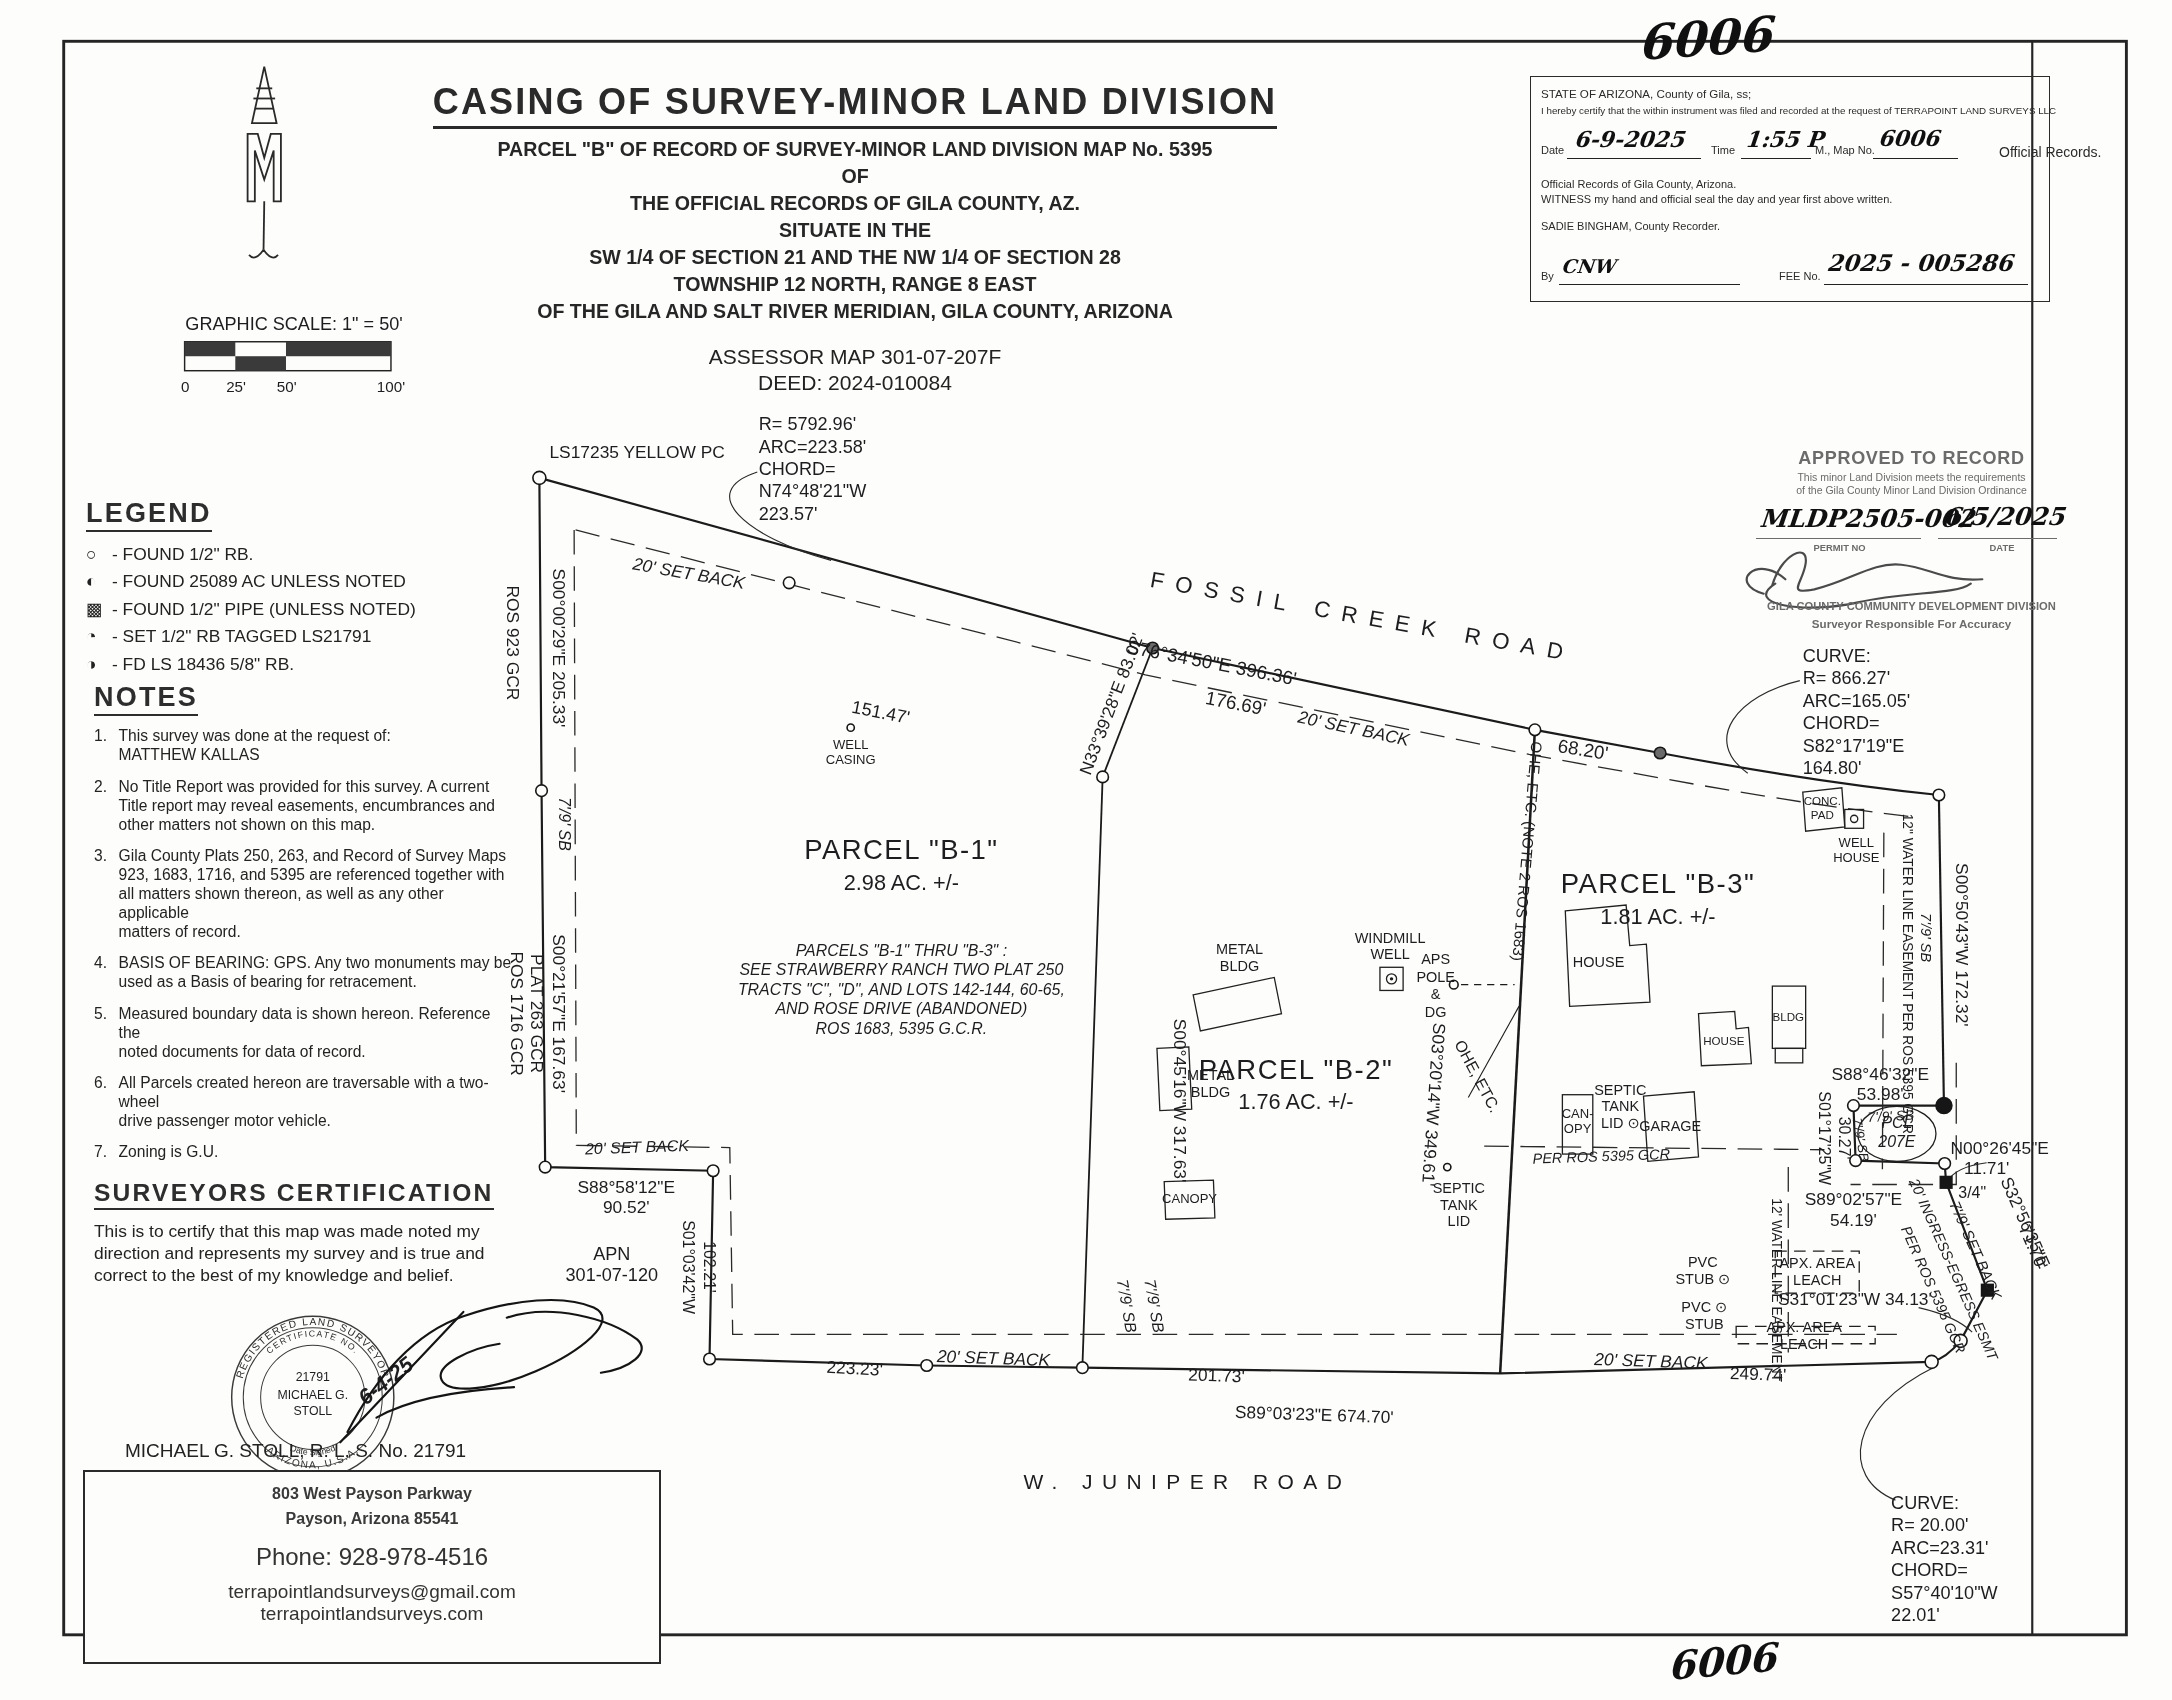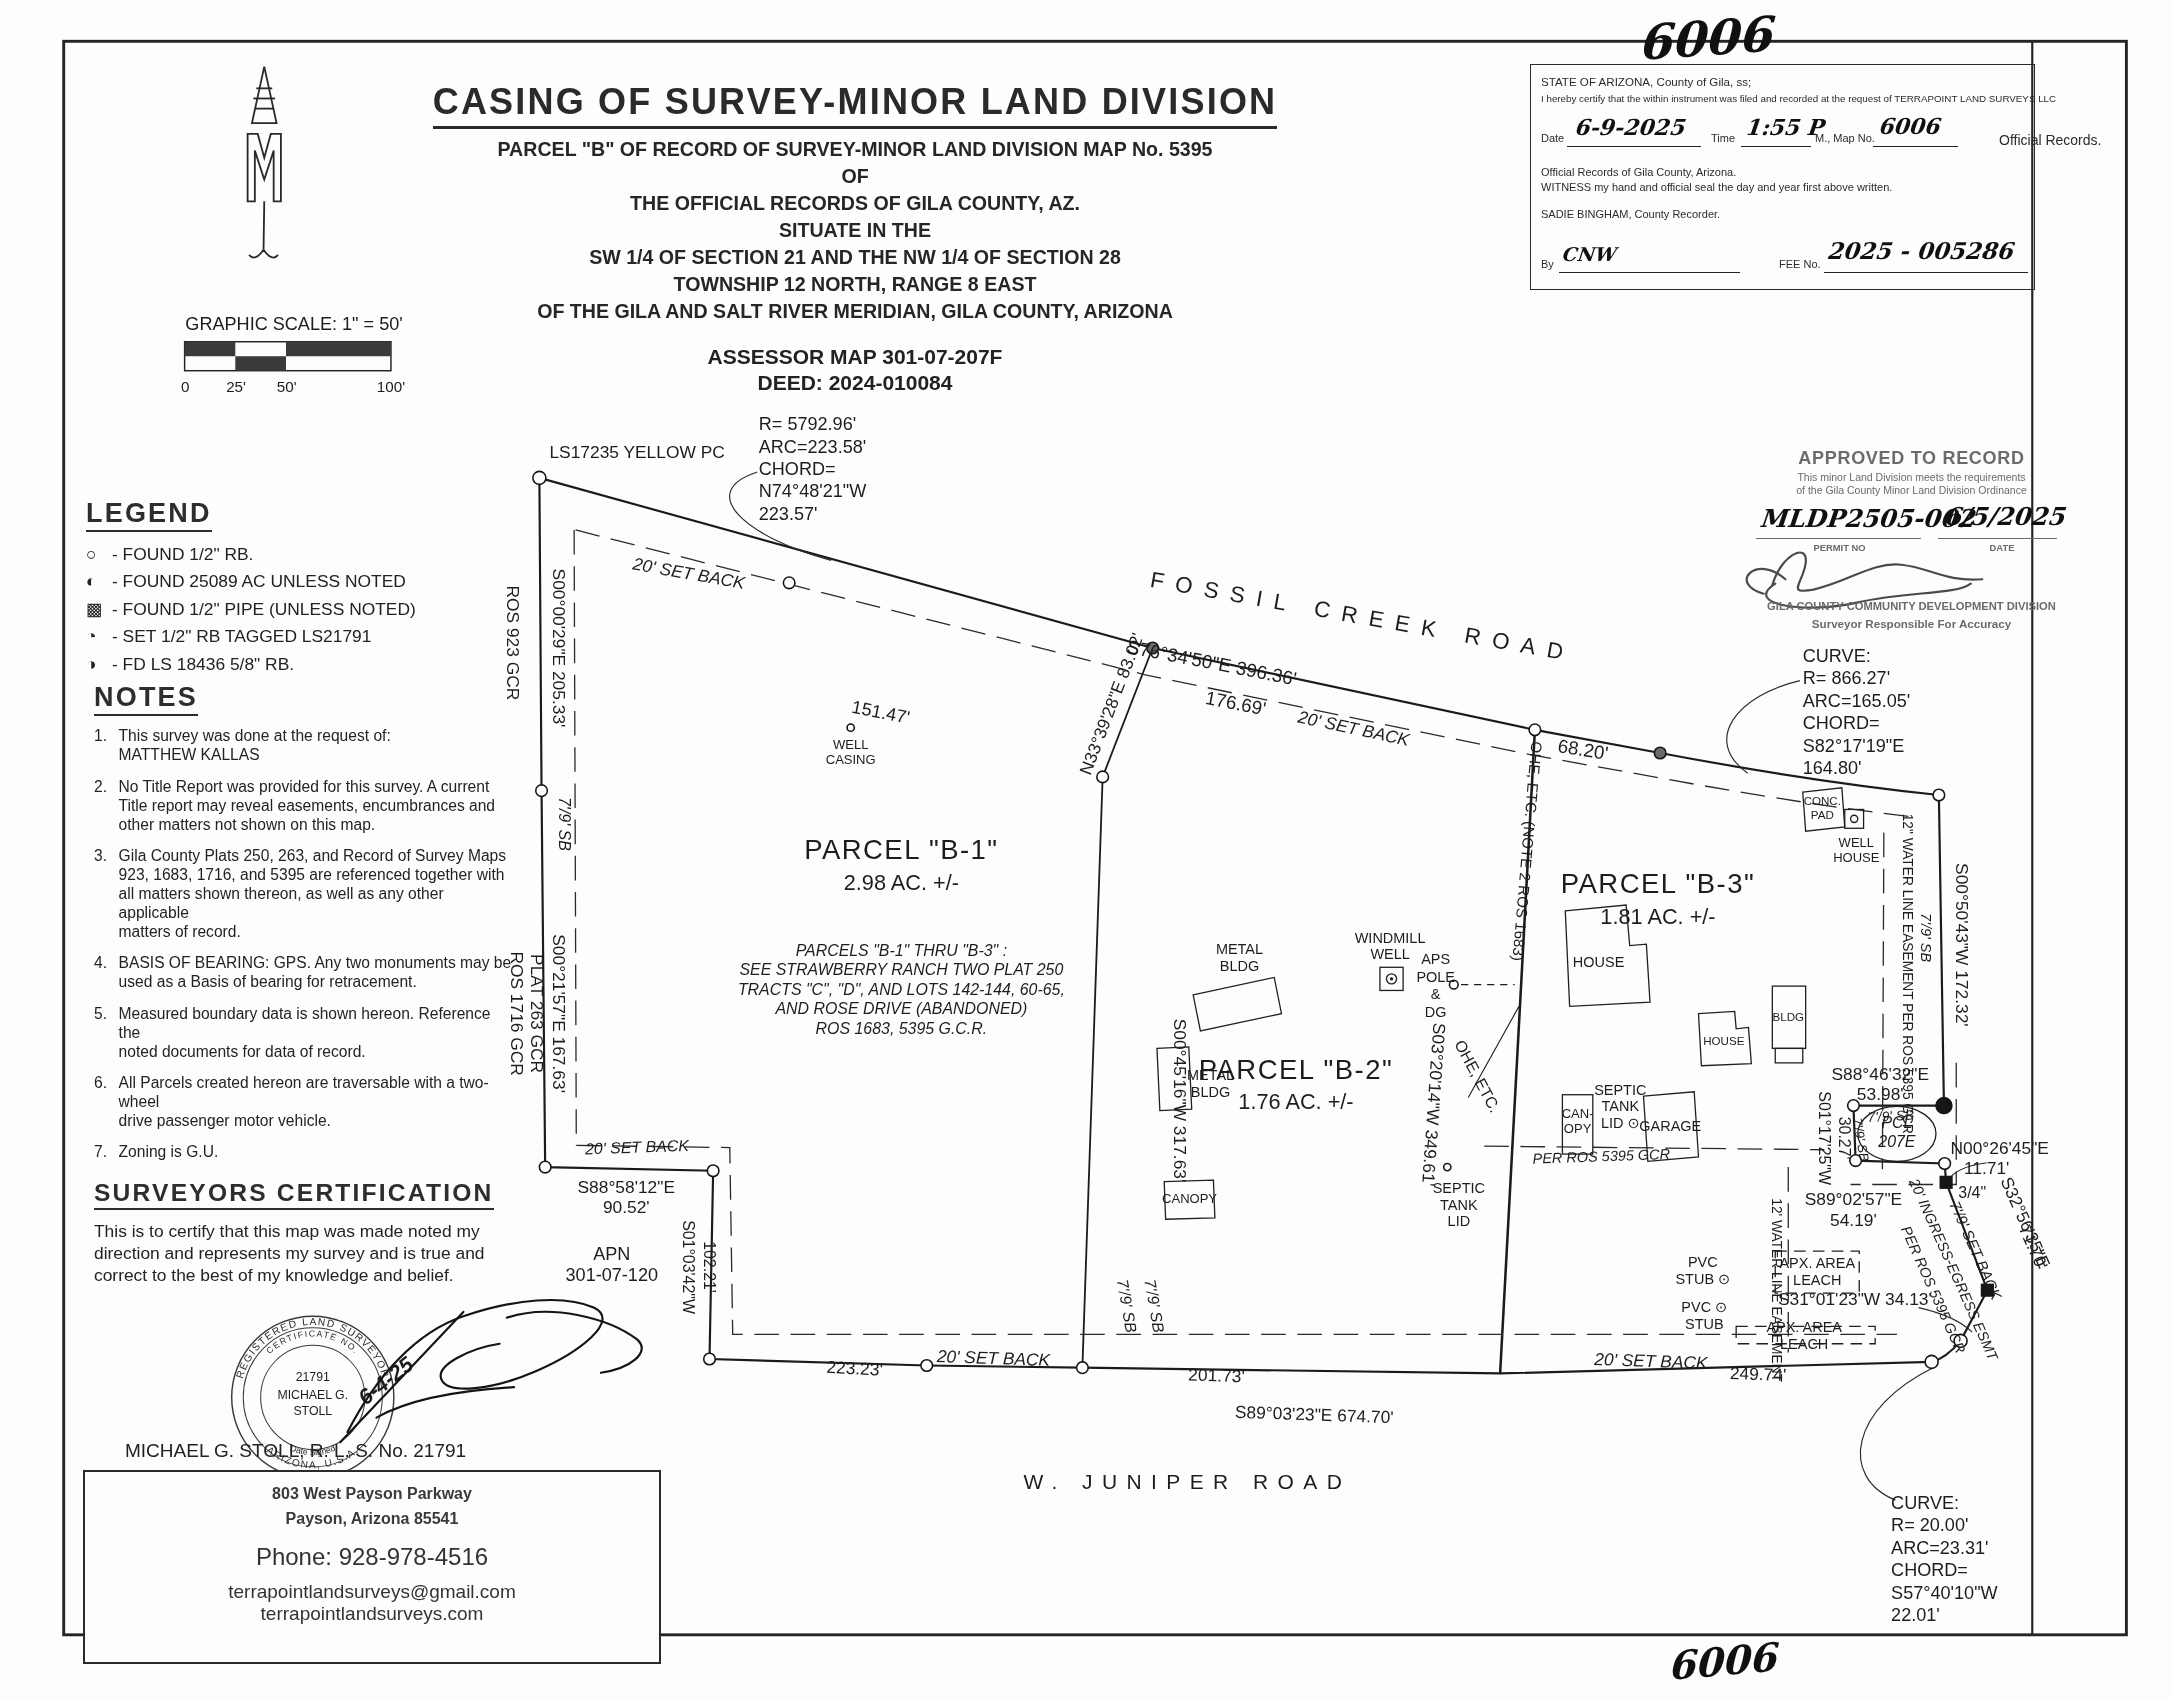--- a/index.html
+++ b/index.html
@@ -8,23 +8,23 @@
   .abs{position:absolute;}
   #map-svg{position:absolute;left:0;top:0;}
   #map-svg text{fill:#1d1d1f;font-family:"Liberation Sans",sans-serif;}
   #map-svg .seal-text{fill:#2b2b2b;}
   .hand{font-family:"DejaVu Serif",serif;font-style:italic;font-weight:bold;color:#101010;display:inline-block;transform:skewX(-8deg);white-space:nowrap;}
   .rule{position:absolute;border-bottom:1.4px solid #222;height:0;}
   
   .titleblock{left:167px;top:81px;width:1376px;text-align:center;}
   .title-main{font-size:36px;font-weight:bold;letter-spacing:2.2px;display:inline-block;border-bottom:3.6px solid #2a2a2a;padding-bottom:2.9px;color:#2a2a2a;}
   .title-sub{font-size:19.6px;font-weight:bold;line-height:27px;color:#262626;margin-top:7.2px;}
-  .title-ass{font-size:21px;font-weight:bold;margin-top:19px;line-height:26px;color:#222;}
-  
-  .recorder{left:1530px;top:64px;width:503px;height:224px;border:1.4px solid #2a2a2a;font-size:11px;color:#2b2b2b;}
+  .title-ass{font-size:21px;font-weight:normal;margin-top:19px;line-height:26px;color:#222;}
+  
+  .recorder{left:1530px;top:76px;width:503px;height:224px;border:1.4px solid #2a2a2a;font-size:11px;color:#2b2b2b;padding-left:15px;}
   .recorder .s{position:absolute;white-space:nowrap;}
   
   .stamp{left:1756px;top:448px;width:311px;color:#6b6b6b;text-align:center;}
   .stamp .s{position:absolute;white-space:nowrap;}
   
   .legend{left:86px;top:498px;width:362px;}
   .blk-head{font-size:27px;font-weight:bold;letter-spacing:2.2px;color:#2d2d2d;display:inline-block;border-bottom:2.9px solid #2d2d2d;padding-bottom:1.4px;}
   .legend-items{margin-top:11.6px;}
   .legend-item{display:flex;align-items:center;font-size:17.4px;margin-bottom:6.5px;color:#222;}
   .legend-item .glyph{width:26px;font-size:17.4px;}

